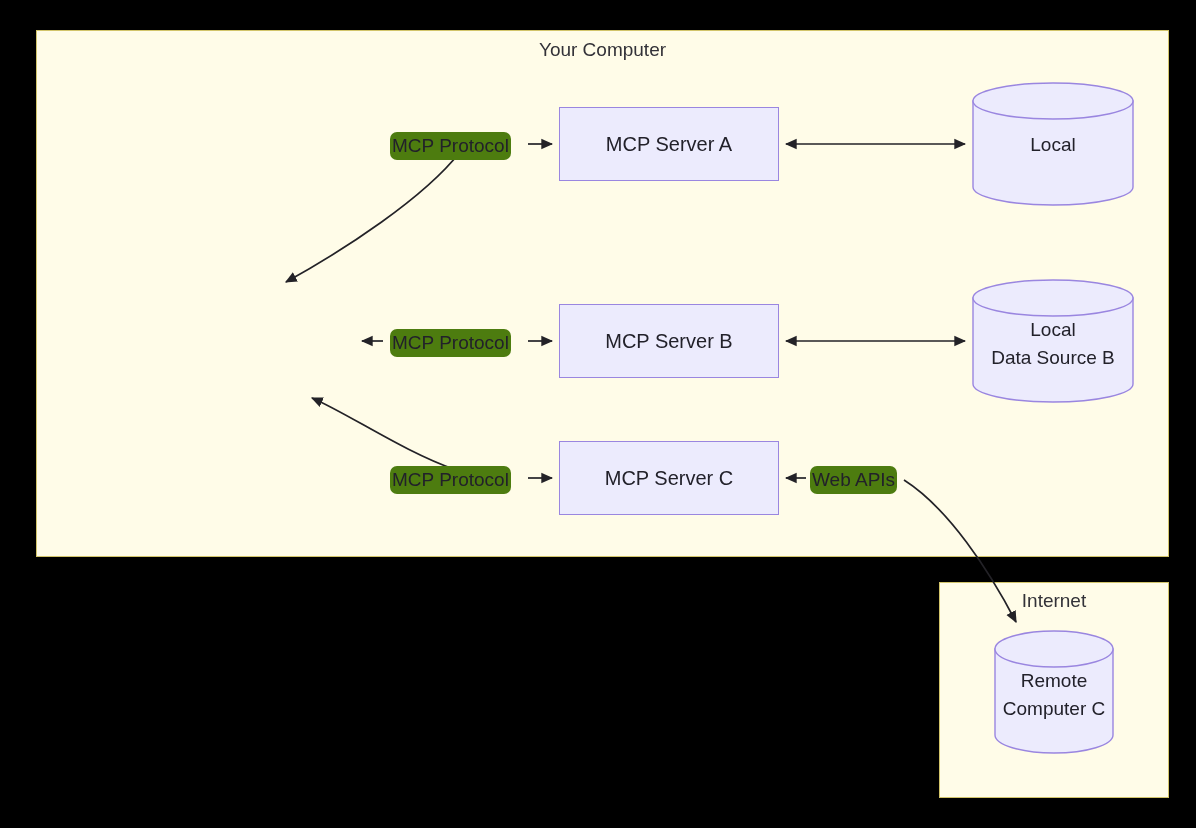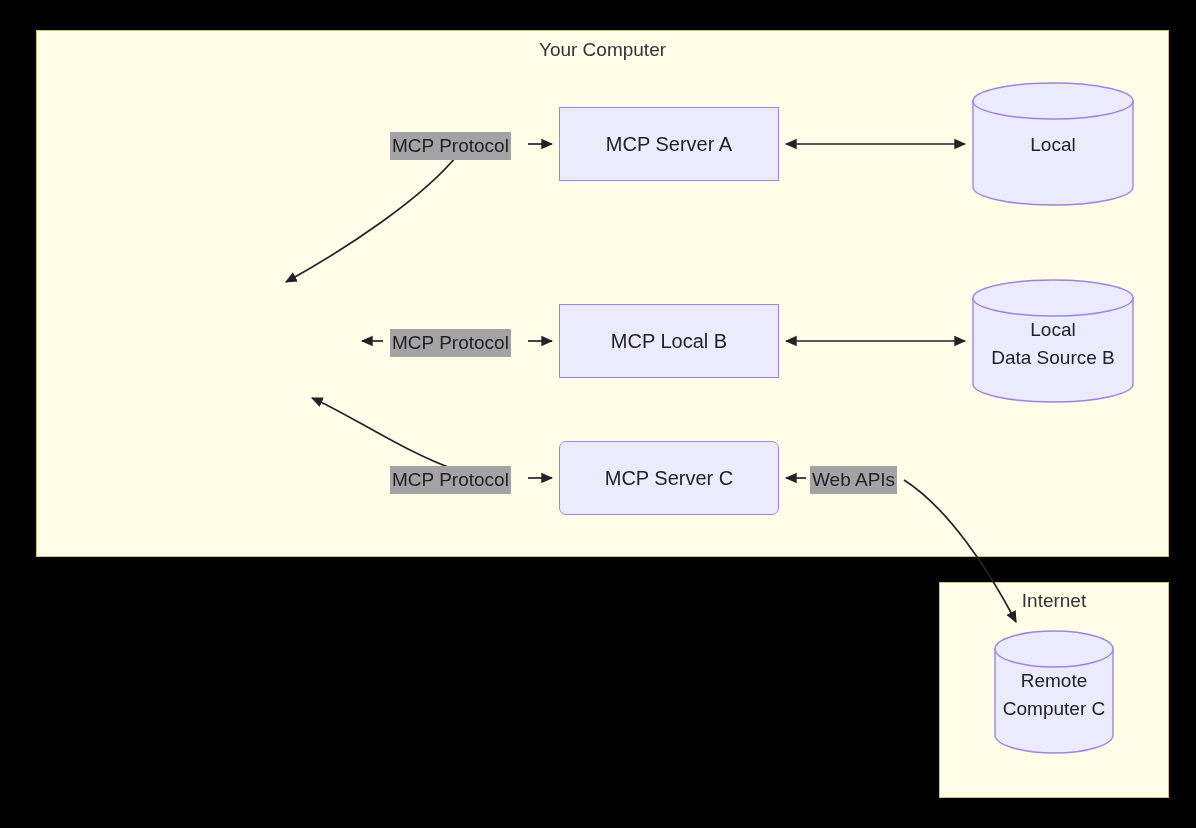--- a/index.html
+++ b/index.html
@@ -61,21 +61,21 @@
     color: #22212a;
     font-size: 20px;
     line-height: 1.45;
     text-align: center;
     z-index: 4;
   }
 
   #node-host       { left: 65px;  top: 289px; width: 290px; height: 104px; }
   #node-server-a   { left: 555px; top: 107px; width: 220px; height: 74px; }
   #node-server-b   { left: 555px; top: 304px; width: 220px; height: 74px; }
-  #node-server-c   { left: 555px; top: 441px; width: 220px; height: 74px; border-radius: 7px; }
+  #node-server-c   { left: 555px; top: 441px; width: 220px; height: 74px; }
 
   
   .cyl {
     position: absolute;
     z-index: 4;
   }
   .cyl svg { display: block; overflow: visible; }
   .cyl-label {
     position: absolute;
     left: 0; right: 0;
@@ -87,27 +87,28 @@
     color: #22212a;
     pointer-events: none;
   }
   #cyl-source-a  { left: 968px; top: 82px;  width: 162px; height: 124px; }
   #cyl-source-b  { left: 968px; top: 279px; width: 162px; height: 124px; }
   #cyl-remote-c  { left: 990px; top: 630px; width: 120px; height: 124px; }
 
   
   .edge-label {
     position: absolute;
-    background: #a3a3a3;
+    background: #4d7c0f;
     color: #22212a;
     font-size: 19px;
     line-height: 1;
     padding: 4px 2px 5px 2px;
     white-space: nowrap;
     z-index: 5;
+    border-radius: 7px;
   }
   #lbl-proto-a { left: 386px; top: 132px; }
   #lbl-proto-b { left: 386px; top: 329px; }
   #lbl-proto-c { left: 386px; top: 466px; }
   #lbl-webapis { left: 806px; top: 466px; }
 
   
   #edges {
     position: absolute;
     left: 0; top: 0;
@@ -162,21 +163,21 @@
 
     <path class="edge-path" d="M 900 480 C 944 508, 985 570, 1012 622" marker-end="url(#arrow-end)"></path>
   </svg>
 
 
   <div class="node-box" id="node-server-a">
     <span>MCP Server A</span>
   </div>
 
   <div class="node-box" id="node-server-b">
-    <span>MCP Local B</span>
+    <span>MCP Server B</span>
   </div>
 
   <div class="node-box" id="node-server-c">
     <span>MCP Server C</span>
   </div>
 
   <div class="cyl" id="cyl-source-a">
     <svg width="162" height="124" viewBox="0 0 162 124" xmlns="http://www.w3.org/2000/svg">
       <path d="M 1 19 L 1 105 A 80 18 0 0 0 161 105 L 161 19 Z" fill="#ecebfd" stroke="#9a86e0" stroke-width="1.4"></path>
       <ellipse cx="81" cy="19" rx="80" ry="18" fill="#ecebfd" stroke="#9a86e0" stroke-width="1.4"></ellipse>

